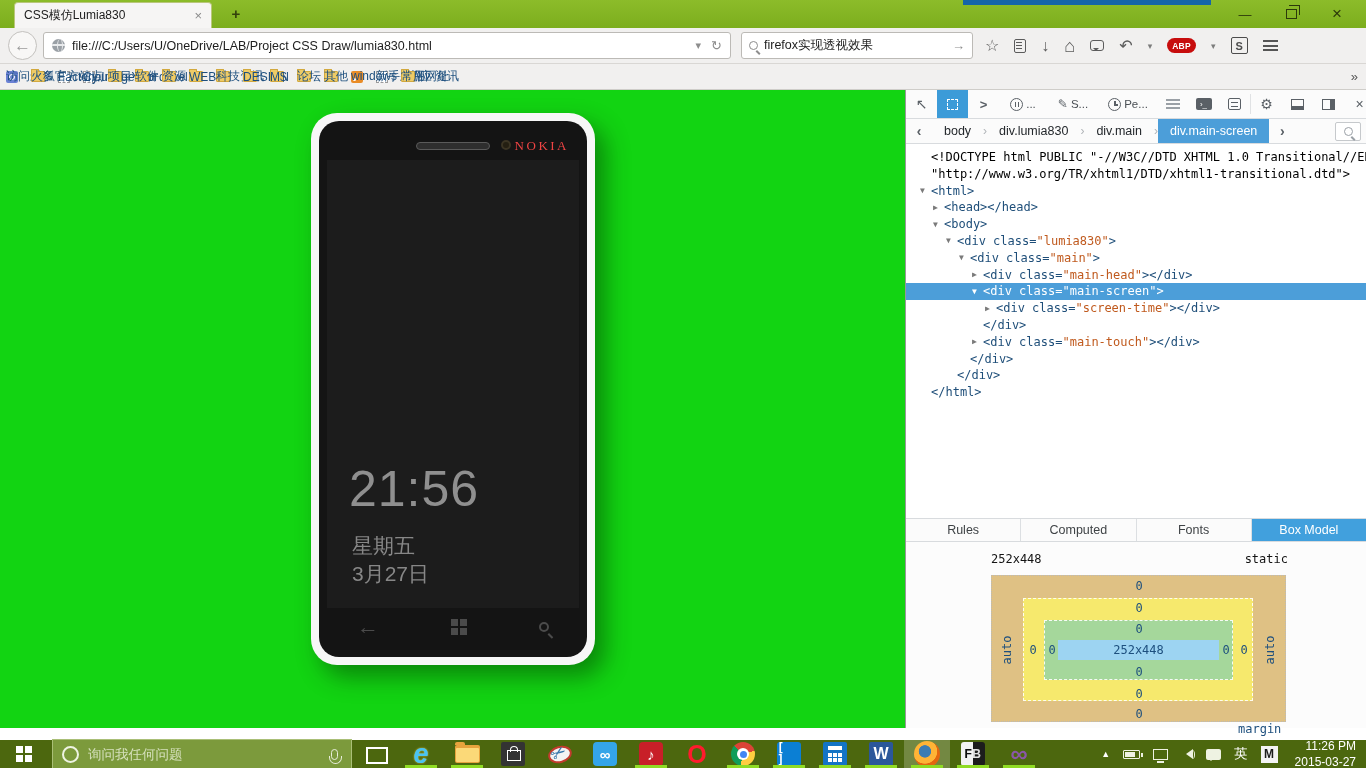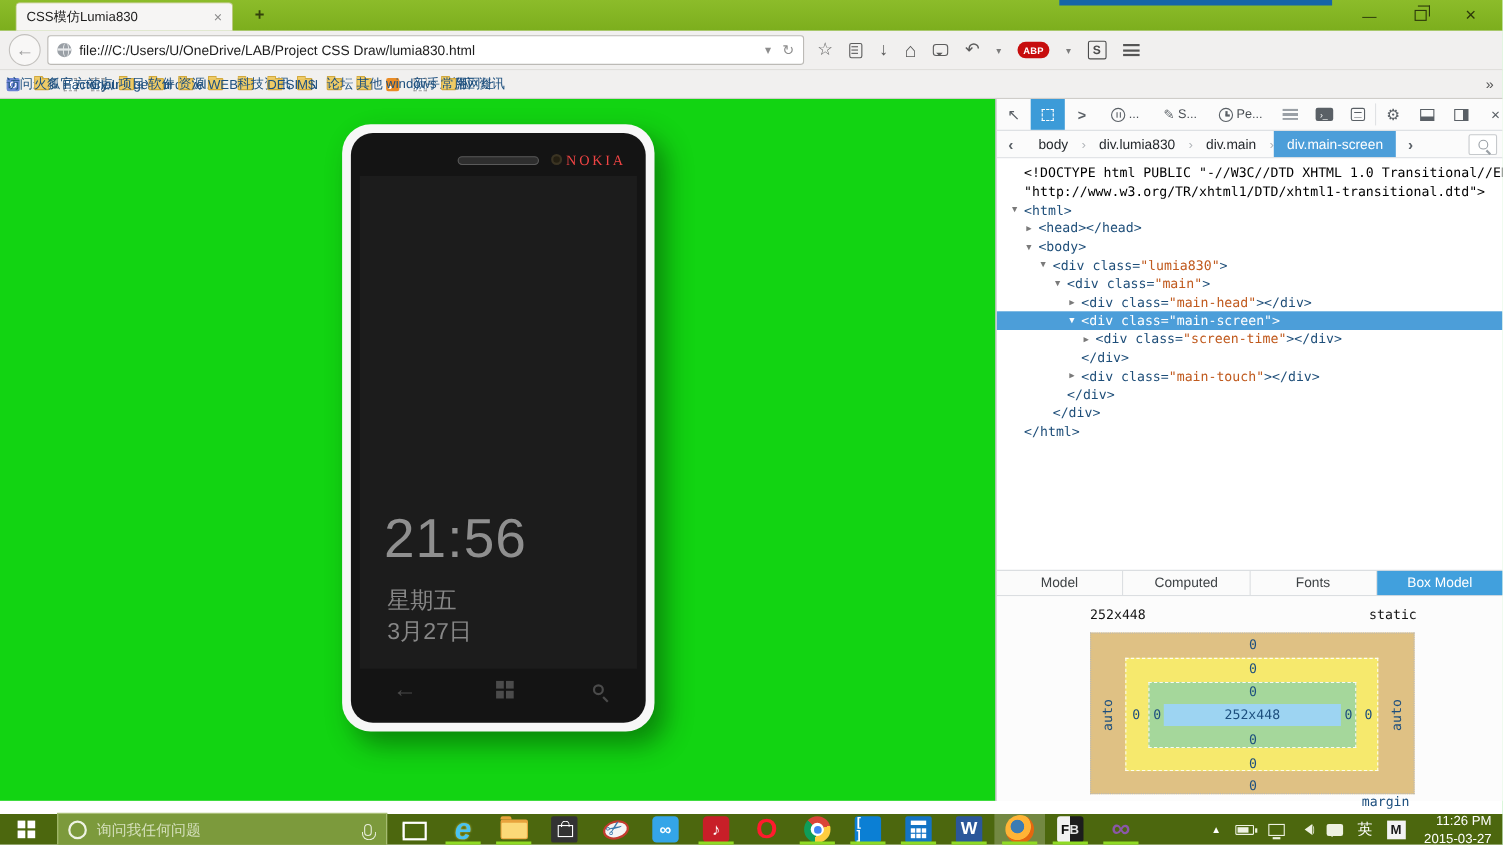--- a/index.html
+++ b/index.html
@@ -271,20 +271,25 @@
 <div class="navbar">
   <div class="back-btn">←</div>
   <div class="urlbox">
     <span class="globe"></span>
     <input class="urltext" value="file:///C:/Users/U/OneDrive/LAB/Project CSS Draw/lumia830.html" style="">
     <span class="url-right">
       <span>▾</span>
       <span class="reload">↻</span>
     </span>
   </div>
+  <div class="searchbox">
+    <span class="lens"></span>
+    <input class="searchtext" value="firefox实现透视效果" style="">
+    <span class="search-go">→</span>
+  </div>
   <div class="nav-icons">
     <span class="nico">☆</span>
     <span class="clipboard"></span>
     <span class="nico" style="font-weight:bold;">↓</span>
     <span class="nico" style="font-size:18px;">⌂</span>
     <span class="bubble"></span>
     <span class="nico">↶</span>
     <span class="nico-small">▾</span>
     <span class="abp">ABP</span>
     <span class="nico-small">▾</span>
@@ -451,21 +456,21 @@
       <div class="code-line selected" style="padding-left: 66px;"><span class="arrow">▼</span><span class="c-t">&lt;div class=</span><span class="c-v">"main-screen"</span><span class="c-t">&gt;</span></div>
       <div class="code-line" style="padding-left: 79px;"><span class="arrow">▶</span><span class="c-t">&lt;div class=</span><span class="c-v">"screen-time"</span><span class="c-t">&gt;&lt;/div&gt;</span></div>
       <div class="code-line" style="padding-left: 66px;"><span class="arrow"></span><span class="c-t">&lt;/div&gt;</span></div>
       <div class="code-line" style="padding-left: 66px;"><span class="arrow">▶</span><span class="c-t">&lt;div class=</span><span class="c-v">"main-touch"</span><span class="c-t">&gt;&lt;/div&gt;</span></div>
       <div class="code-line" style="padding-left: 53px;"><span class="arrow"></span><span class="c-t">&lt;/div&gt;</span></div>
       <div class="code-line" style="padding-left: 40px;"><span class="arrow"></span><span class="c-t">&lt;/div&gt;</span></div>
       <div class="code-line" style="padding-left: 14px;"><span class="arrow"></span><span class="c-t">&lt;/html&gt;</span></div>
     </div>
 
   <div class="dt-sidetabs">
-      <div class="sidetab">Model</div>
+      <div class="sidetab">Rules</div>
       <div class="sidetab">Computed</div>
       <div class="sidetab">Fonts</div>
       <div class="sidetab active">Box Model</div>
     </div>
 
   <div class="dt-boxmodel">
     <span class="bm-dims">252x448</span>
     <span class="bm-pos">static</span>
 
     <div class="bx bx-margin" style="background-color: rgb(223, 193, 132);">

